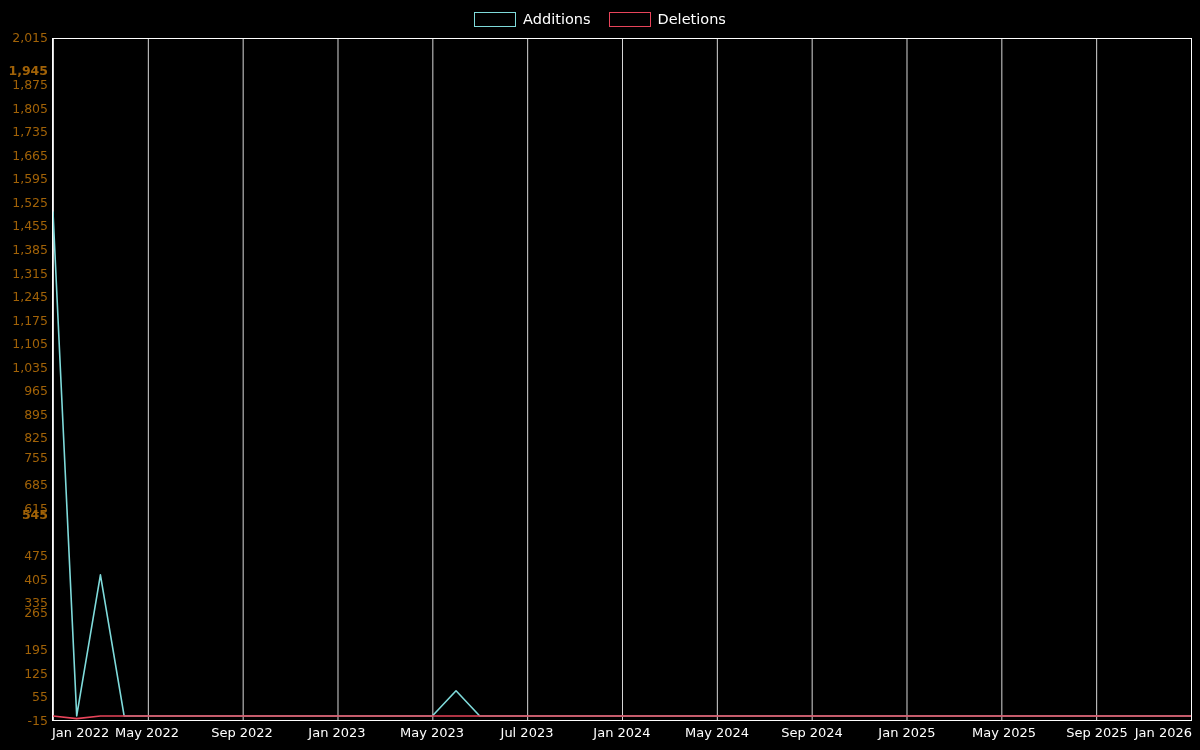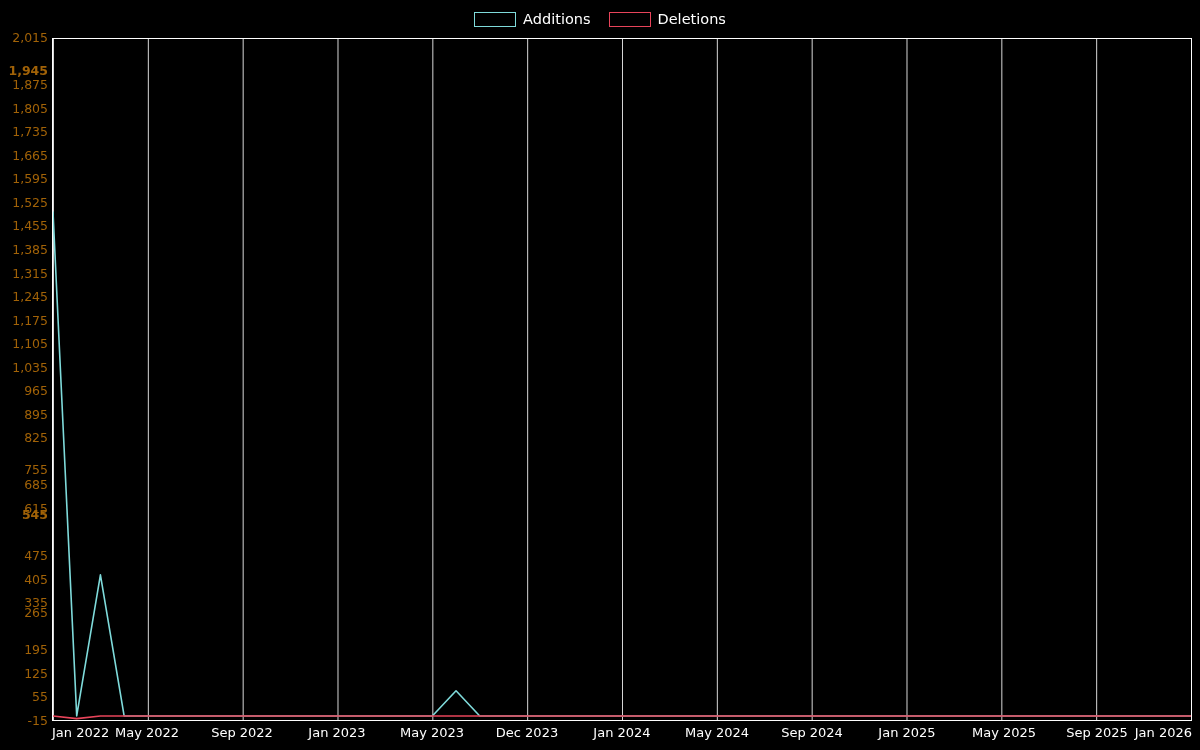--- a/index.html
+++ b/index.html
@@ -150,21 +150,21 @@
       <div class="y-tick-label" style="top: 659.448px;">55</div>
       <div class="y-tick-label" style="top: 635.897px;">125</div>
       <div class="y-tick-label" style="top: 612.345px;">195</div>
       <div class="y-tick-label" style="top: 575px;">265</div>
       <div class="y-tick-label" style="top: 565.241px;">335</div>
       <div class="y-tick-label" style="top: 541.69px;">405</div>
       <div class="y-tick-label" style="top: 518.138px;">475</div>
       <div class="y-tick-label" style="top: 477px; font-weight: bold;">545</div>
       <div class="y-tick-label" style="top: 471.034px;">615</div>
       <div class="y-tick-label" style="top: 447.483px;">685</div>
-      <div class="y-tick-label" style="top: 432px;">755</div>
+      <div class="y-tick-label" style="top: 420px;">755</div>
       <div class="y-tick-label" style="top: 400.379px;">825</div>
       <div class="y-tick-label" style="top: 376.828px;">895</div>
       <div class="y-tick-label" style="top: 353.276px;">965</div>
       <div class="y-tick-label" style="top: 329.724px;">1,035</div>
       <div class="y-tick-label" style="top: 306.172px;">1,105</div>
       <div class="y-tick-label" style="top: 282.621px;">1,175</div>
       <div class="y-tick-label" style="top: 259.069px;">1,245</div>
       <div class="y-tick-label" style="top: 235.517px;">1,315</div>
       <div class="y-tick-label" style="top: 211.966px;">1,385</div>
       <div class="y-tick-label" style="top: 188.414px;">1,455</div>
@@ -176,21 +176,21 @@
       <div class="y-tick-label" style="top: 47.1034px;">1,875</div>
       <div class="y-tick-label" style="top: 33px; font-weight: bold;">1,945</div>
       <div class="y-tick-label" style="top: 0px;">2,015</div>
     </div>
   <div id="x-axis-labels">
       <div class="x-tick-label" style="transform: translateX(0px); left: 0px;">Jan 2022</div>
       <div class="x-tick-label" style="left: 95px;">May 2022</div>
       <div class="x-tick-label" style="left: 190px;">Sep 2022</div>
       <div class="x-tick-label" style="left: 285px;">Jan 2023</div>
       <div class="x-tick-label" style="left: 380px;">May 2023</div>
-      <div class="x-tick-label" style="left: 475px;">Dec 2023</div>
+      <div class="x-tick-label" style="left: 475px;">Jul 2023</div>
       <div class="x-tick-label" style="left: 570px;">Jan 2024</div>
       <div class="x-tick-label" style="left: 665px;">May 2024</div>
       <div class="x-tick-label" style="left: 760px;">Sep 2024</div>
       <div class="x-tick-label" style="left: 855px;">Jan 2025</div>
       <div class="x-tick-label" style="left: 938px; margin-left: 14px;">May 2025</div>
       <div class="x-tick-label" style="left: 1045px;">Sep 2025</div>
       <div class="x-tick-label" style="transform: translateX(-100%); left: 1140px;">Jan 2026</div>
     </div>
 
 </div>

